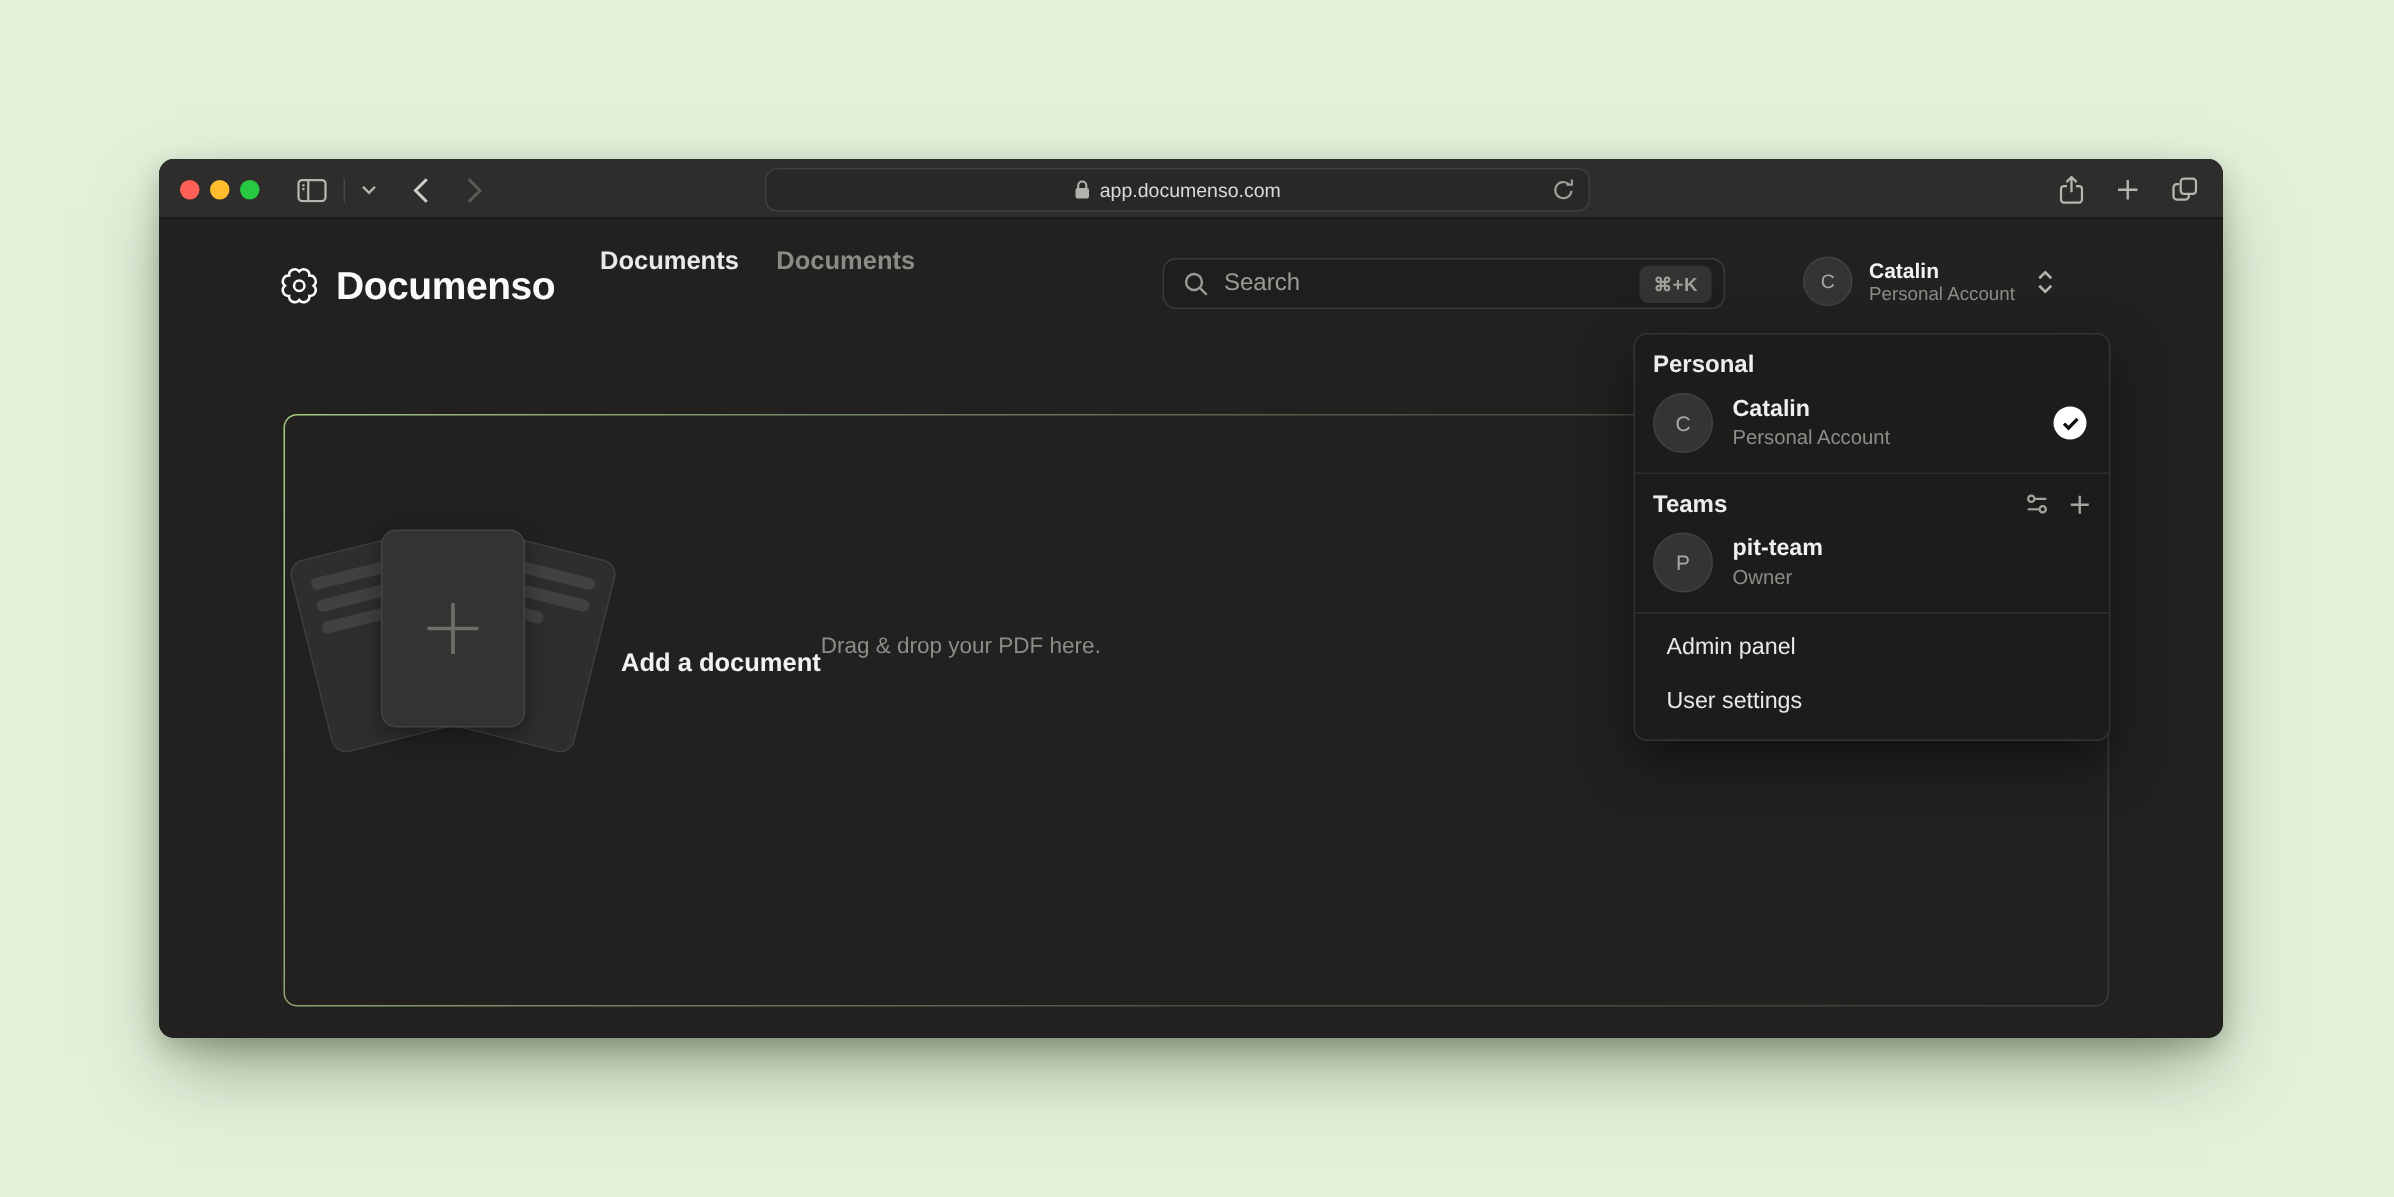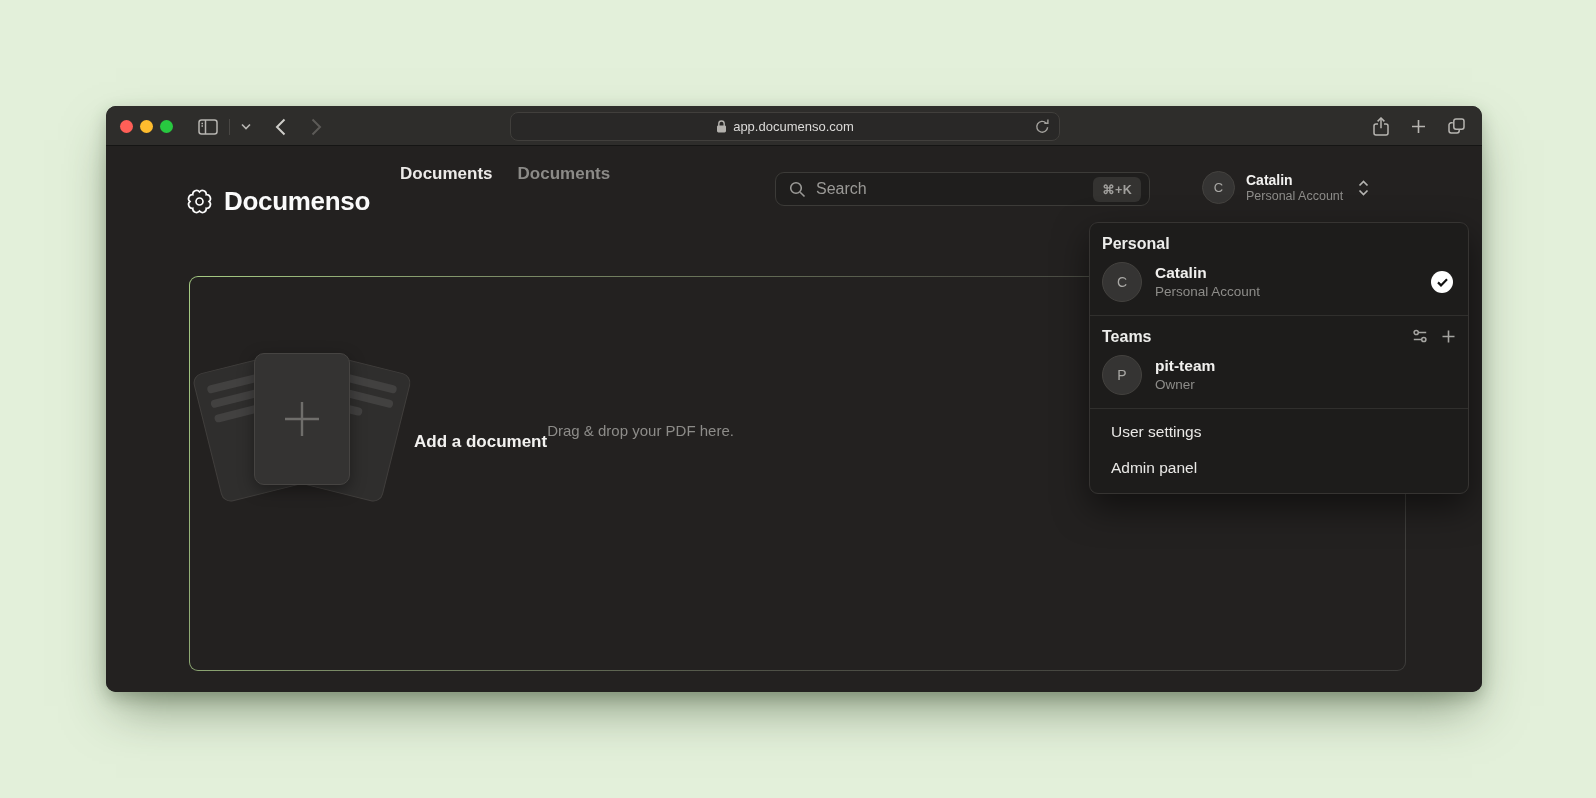--- a/index.html
+++ b/index.html
@@ -40,21 +40,21 @@
     background:#292827; border:1px solid #413f3c; border-radius:8px;
     display:flex; align-items:center; justify-content:center;
     color:#dbdad8; font-size:13px;
   }
   .urlbar .lock { color:#b3b1ad; margin-right:6px; display:flex; }
   .urlbar .reload { position:absolute; right:9px; top:5px; color:#a3a19d; cursor:pointer; display:flex; }
 
   
   .content { position:absolute; left:0; top:42px; right:0; bottom:0; background:#232120; }
 
-  .brand { position:absolute; left:80px; top:38px; display:flex; align-items:center; gap:11px; }
+  .brand { position:absolute; left:80px; top:27px; display:flex; align-items:center; gap:11px; }
   .brand-logo { color:#fafafa; display:flex; }
   .brand-name { font-size:26px; font-weight:700; color:#fafafa; letter-spacing:-0.3px; }
 
   .nav { position:absolute; left:294px; top:16px; display:flex; gap:25px; font-size:17px; font-weight:600; }
   .nav-link { cursor:pointer; }
   .nav-link.active { color:#eceae8; }
   .nav-link.inactive { color:#8b8a87; }
 
   .searchbar {
     position:absolute; left:669px; top:24px; width:375px; height:34px;
@@ -104,21 +104,21 @@
   .bar { height:8px; border-radius:4px; background:#424140; margin:7px 11px 0; }
   .bar.b1 { margin-top:13px; }
   .bar.w75 { width:60px; }
   .bar.w55 { width:44px; }
 
   .dz-title { margin-top:26px; font-size:17px; font-weight:700; color:#f3f2f0; }
   .dz-sub { margin-top:2px; font-size:15px; color:#8d8c89; }
 
   
   .menu {
-    position:absolute; left:983px; top:74px; width:380px;
+    position:absolute; left:983px; top:74px; width:318px;
     background:#1d1c1b; border:1px solid #363432; border-radius:9px;
     box-shadow:0 14px 34px rgba(0,0,0,.5); overflow:hidden;
   }
   .menu-section { padding:7px 12px 8px; }
   .menu-label { font-size:16px; font-weight:700; color:#ededeb; padding:5px 0 4px; }
   .menu-row { display:flex; align-items:center; gap:13px; padding:5px 0 5px 0; cursor:pointer; }
   .mr-name { font-size:15.5px; font-weight:600; color:#f1f0ee; line-height:18px; }
   .mr-sub  { font-size:13.5px; color:#8d8c89; line-height:16px; margin-top:2px; }
   .check {
     margin-left:auto; margin-right:3px; width:22px; height:22px; border-radius:50%;
@@ -329,20 +329,20 @@
           <span>
             <div class="mr-name">pit-team</div>
             <div class="mr-sub">Owner</div>
           </span>
         </div>
       </div>
 
       <div class="menu-divider"></div>
 
       <div class="menu-items">
+        <div class="menu-item">Admin panel</div>
         <div class="menu-item">User settings</div>
-        <div class="menu-item">Admin panel</div>
       </div>
 
     </div>
 
   </div>
 </div>
 
 </body></html>

